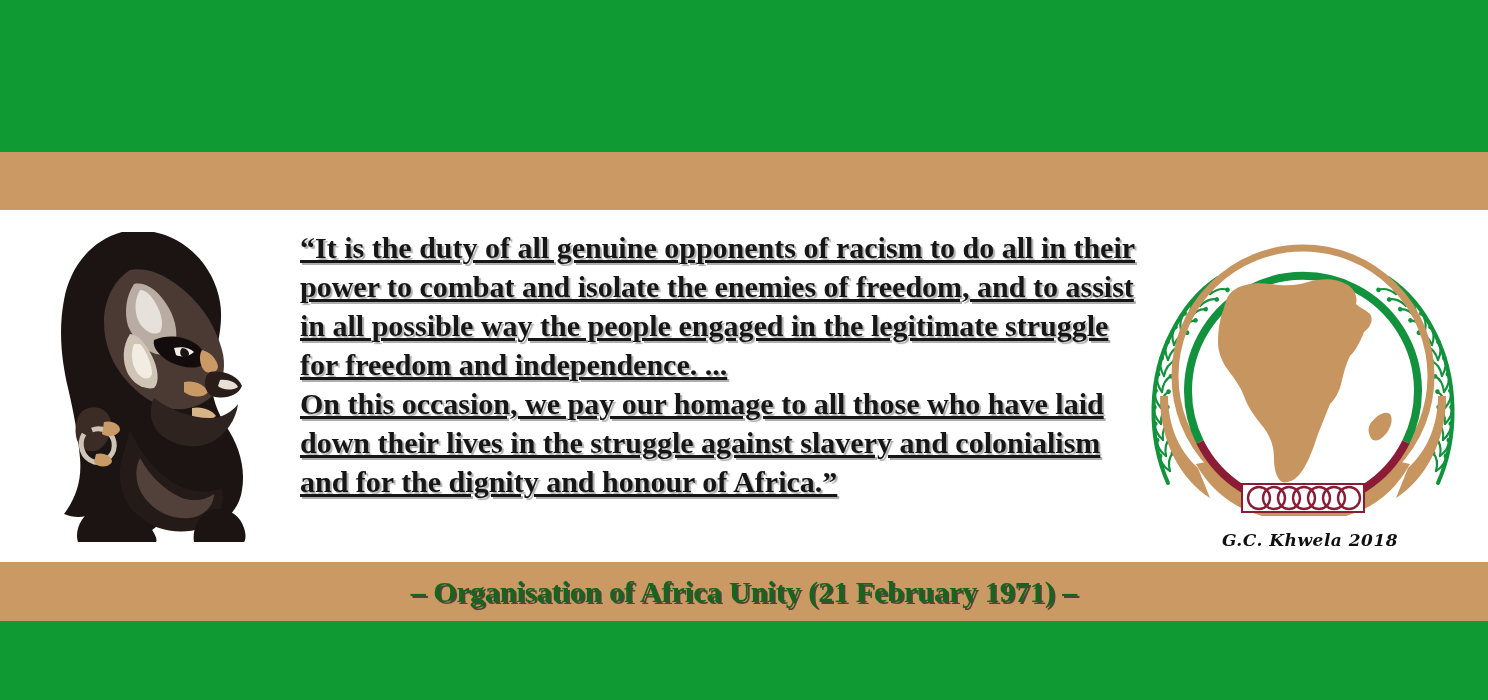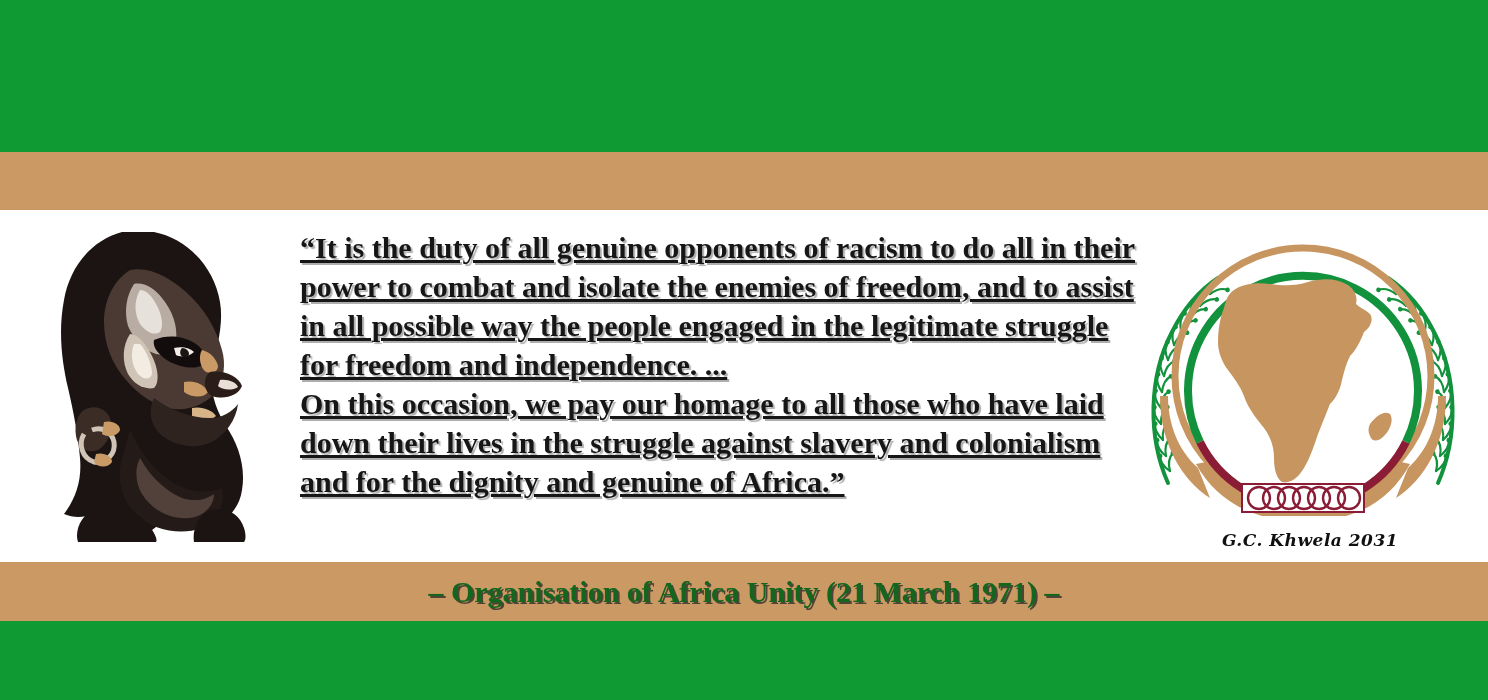--- a/index.html
+++ b/index.html
@@ -210,21 +210,21 @@
         <path fill="#1b1412" d="M62 286 C80 280 98 286 110 298 C120 308 124 318 122 320
           L44 320 C40 308 48 292 62 286 Z"></path>
         <path fill="#1b1412" d="M176 288 C192 284 206 292 210 306 C212 312 212 318 210 320
           L160 320 C158 308 164 294 176 288 Z"></path>
       </g>
     </svg>
   </div>
 
   <div class="quote">
     <p>“It is the duty of all genuine opponents of racism to do all in their power to combat and isolate the enemies of freedom, and to assist in all possible way the people engaged in the legitimate struggle for freedom and independence. ...</p>
-    <p>On this occasion, we pay our homage to all those who have laid down their lives in the struggle against slavery and colonialism and for the dignity and genuine of Africa.”</p>
+    <p>On this occasion, we pay our homage to all those who have laid down their lives in the struggle against slavery and colonialism and for the dignity and honour of Africa.”</p>
   </div>
 
   <div class="emblem">
     <svg viewBox="0 0 330 305" xmlns="http://www.w3.org/2000/svg" role="img" aria-label="African Union emblem">
       <defs>
         <g id="leaflet">
           <path d="M0 0 C6 -3 13 -4 18 -1" stroke="#12923c" stroke-width="2.2" fill="none" stroke-linecap="round"></path>
           <circle cx="18" cy="-1" r="2.3" fill="#12923c"></circle>
         </g>
       </defs>
@@ -330,17 +330,17 @@
           <circle cx="151" cy="270" r="11"></circle>
           <circle cx="166" cy="270" r="11"></circle>
           <circle cx="181" cy="270" r="11"></circle>
           <circle cx="196" cy="270" r="11"></circle>
           <circle cx="211" cy="270" r="11"></circle>
         </g>
       </g>
     </svg>
   </div>
 
-  <div class="signature">G.C. Khwela 2031</div>
-
-  <div class="attribution">– Organisation of Africa Unity (21 March 1971) –</div>
+  <div class="signature">G.C. Khwela 2018</div>
+
+  <div class="attribution">– Organisation of Africa Unity (21 February 1971) –</div>
 
 </div>
 
 </body></html>

